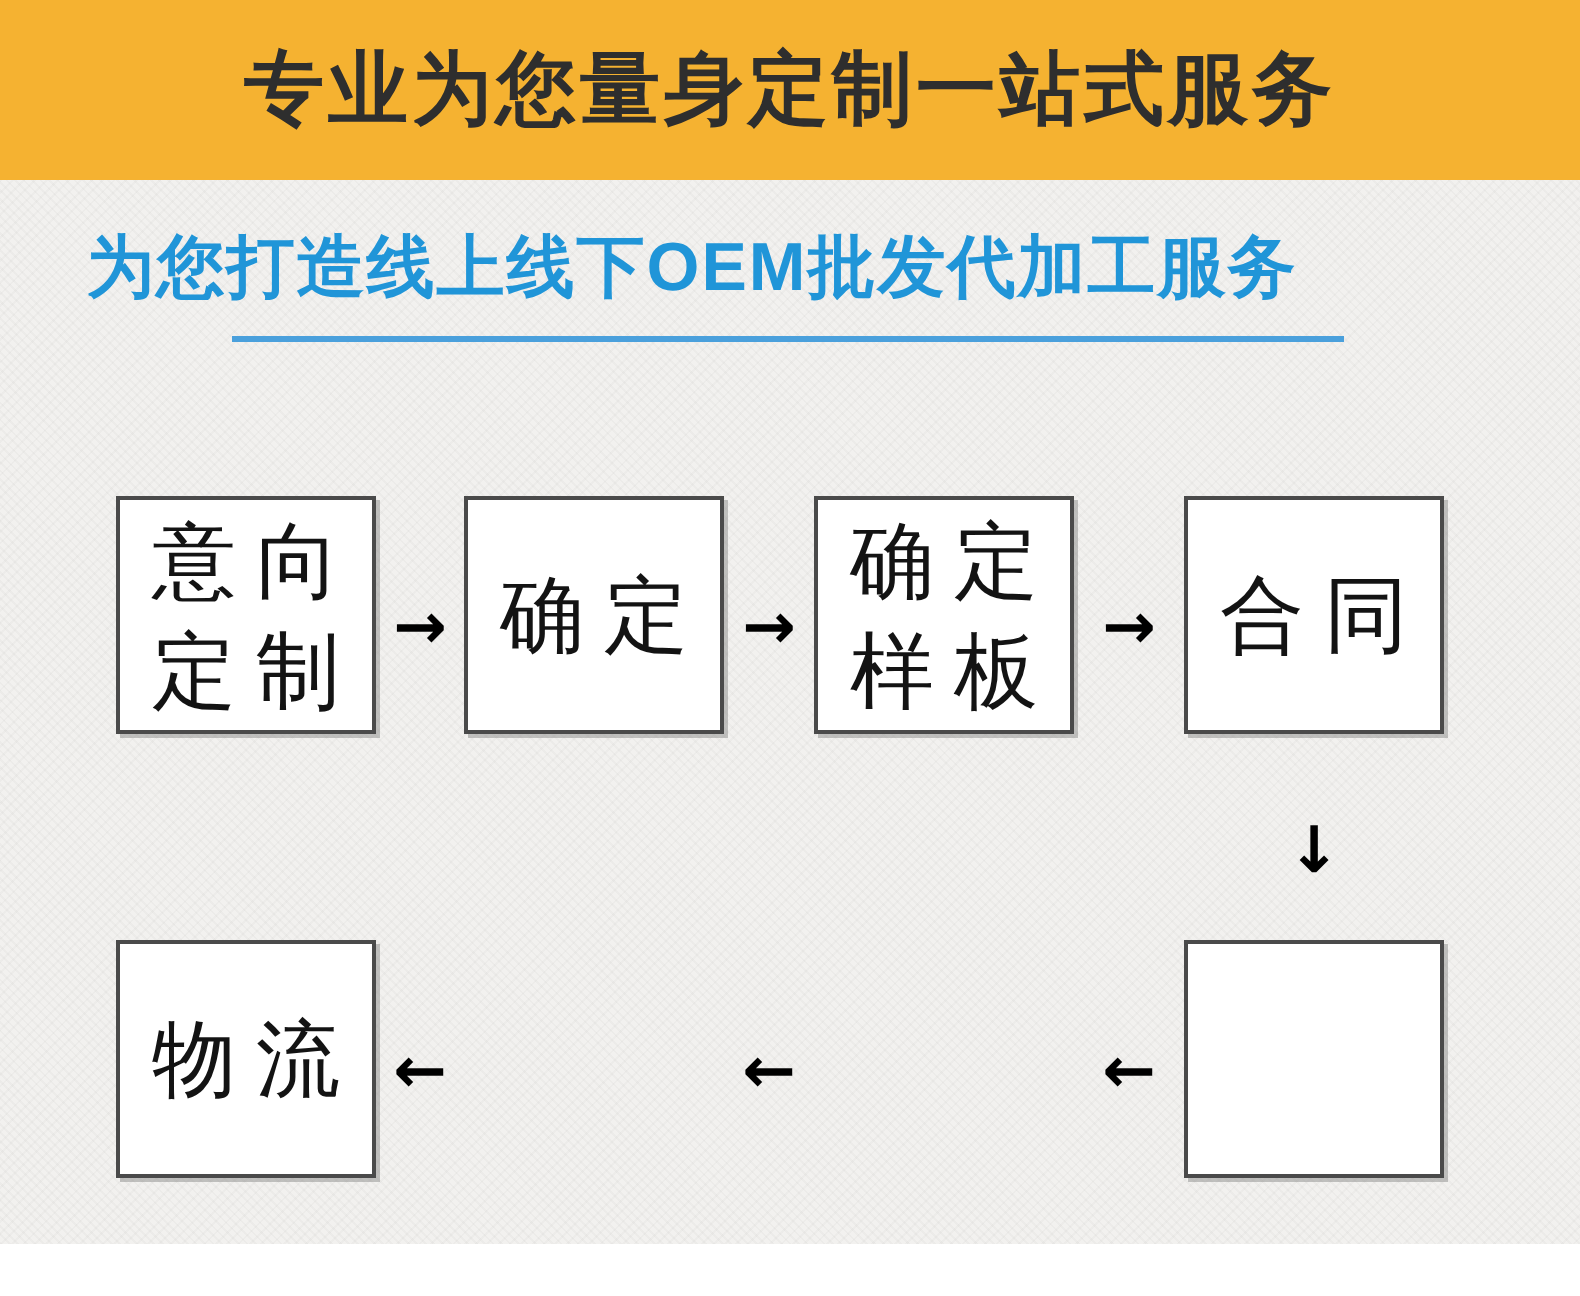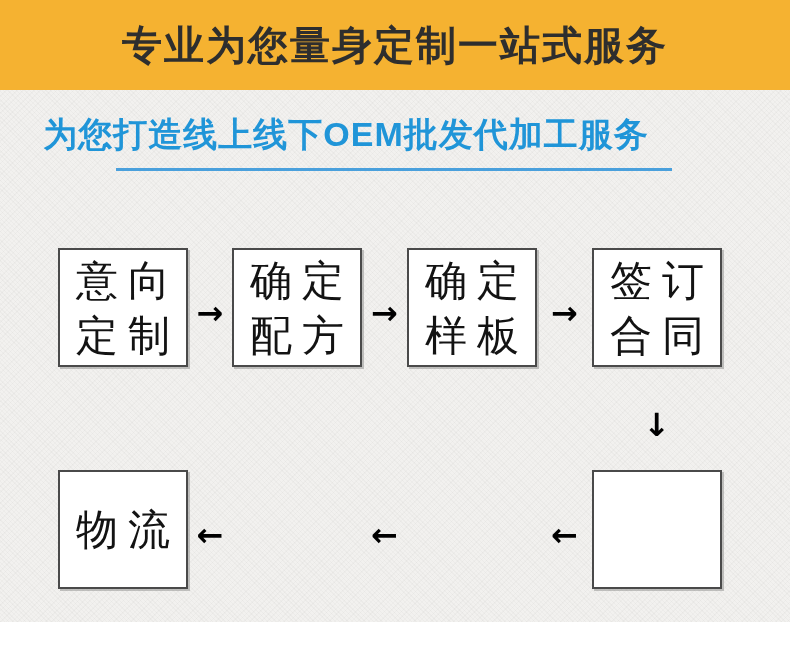--- a/index.html
+++ b/index.html
@@ -94,32 +94,30 @@
     <div class="subtitle-underline"></div>
 
     <div class="fbox r1 c1">
       <span class="line">意向</span>
       <span class="line">定制</span>
     </div>
     <div class="arrow ar1 g1">→</div>
 
     <div class="fbox r1 c2">
       <span class="line">确定</span>
-      <span class="line">配方</span>
     </div>
     <div class="arrow ar1 g2">→</div>
 
     <div class="fbox r1 c3">
       <span class="line">确定</span>
       <span class="line">样板</span>
     </div>
     <div class="arrow ar1 g3">→</div>
 
     <div class="fbox r1 c4">
-      <span class="line">签订</span>
       <span class="line">合同</span>
     </div>
 
     <div class="arrow adown">↓</div>
 
     <div class="fbox r2 c1">
       <span class="line">物流</span>
     </div>
     <div class="arrow ar2 g1">←</div>
 

